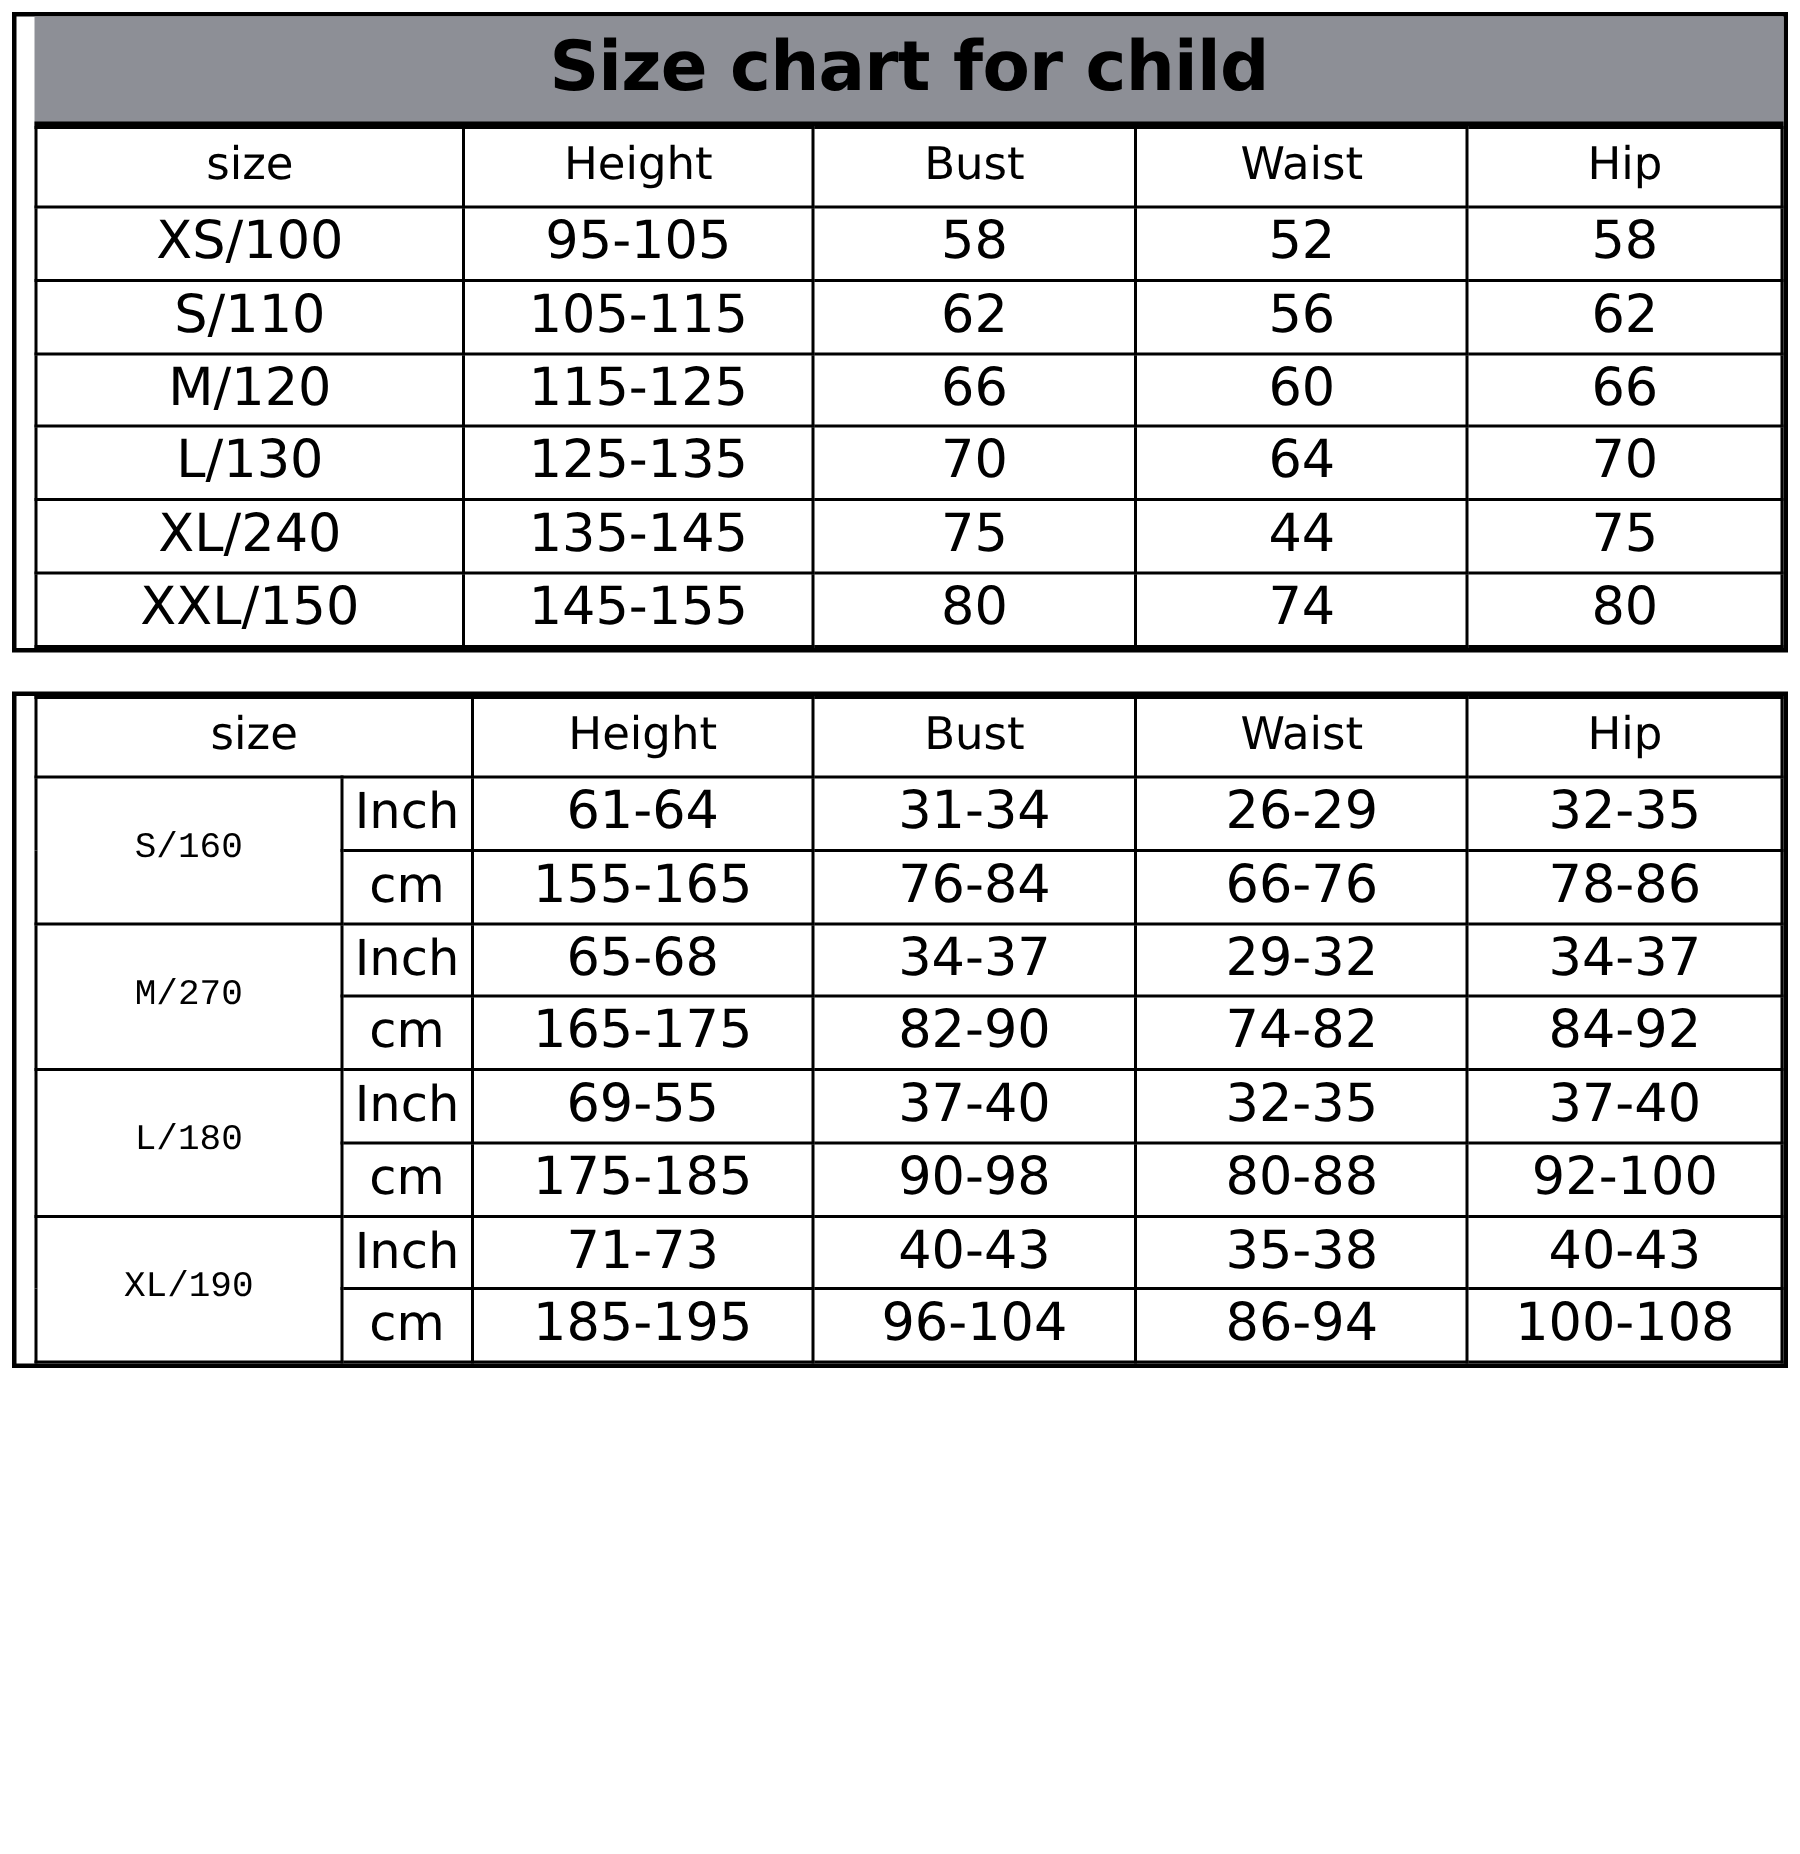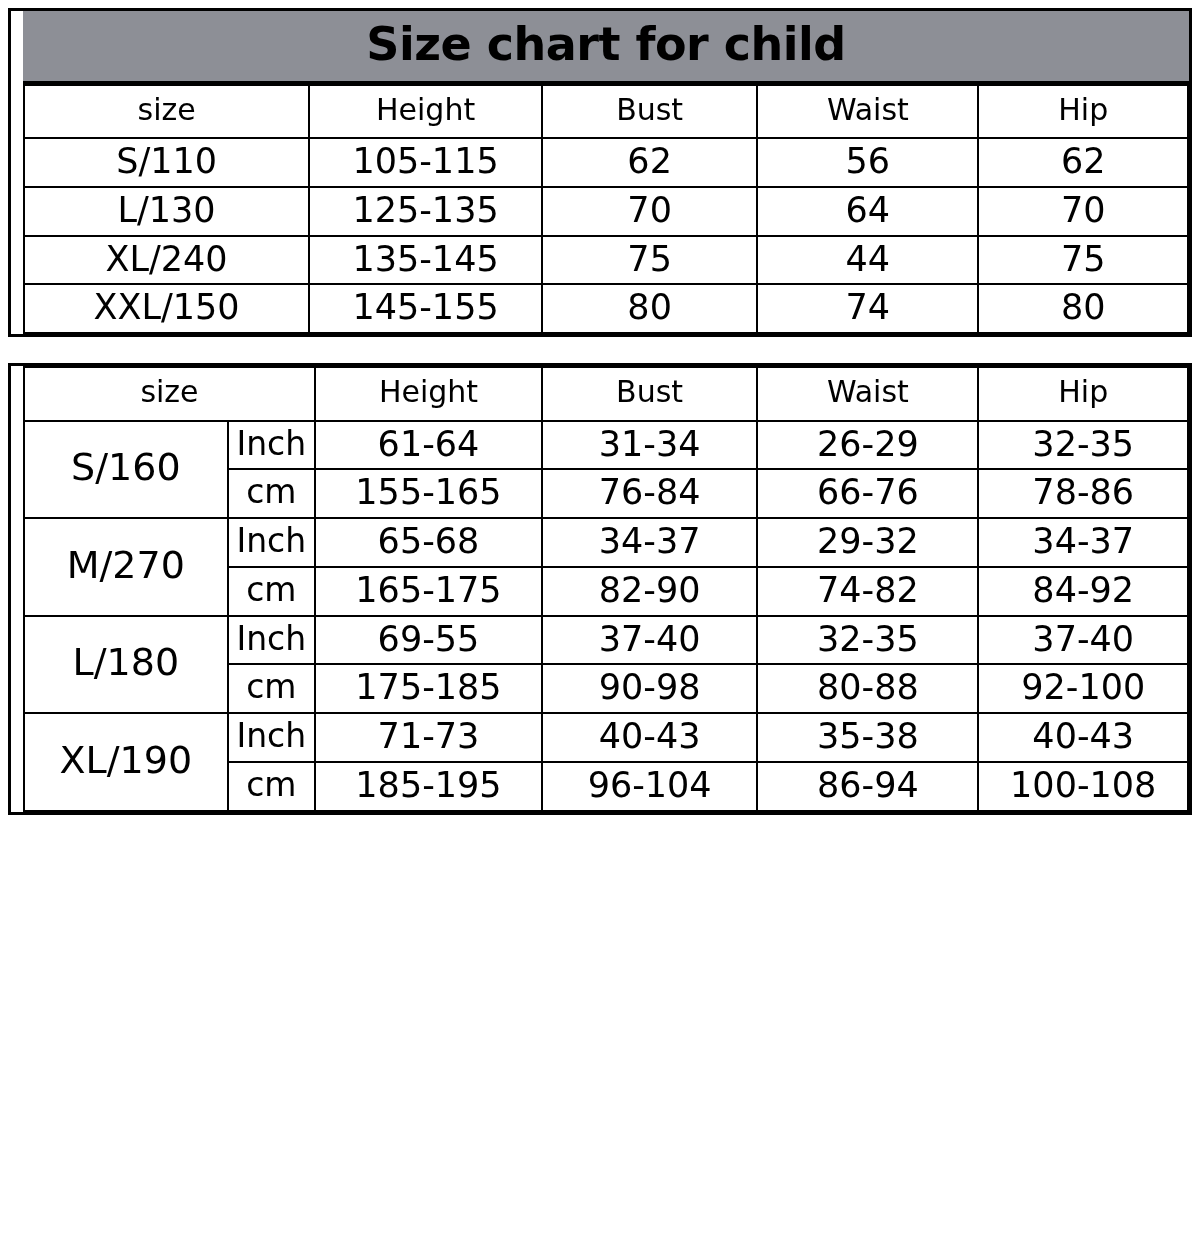--- a/index.html
+++ b/index.html
@@ -73,21 +73,22 @@
   .men-table col.m2 { width: 7.5%; }
   .men-table col.m3 { width: 19.5%; }
   .men-table col.m4 { width: 18.5%; }
   .men-table col.m5 { width: 19%; }
   .men-table col.m6 { width: 18%; }
 
   .men-table .unit-cell {
     font-size: 33px;
   }
   .men-table .size-cell {
-    font-size: 38px;
+    font-size: 24px;
+    font-family: Liberation Mono, monospace;
   }
 </style>
 </head>
 <body>
 
 <div class="page">
 
   <div class="chart-block">
     <div class="chart-title">Size chart for child</div>
     <table class="size-table child-table">
@@ -102,25 +103,39 @@
         <tr>
           <th>size</th>
           <th>Height</th>
           <th>Bust</th>
           <th>Waist</th>
           <th>Hip</th>
         </tr>
       </thead>
       <tbody>
         <tr>
+          <td>XS/100</td>
+          <td>95-105</td>
+          <td>58</td>
+          <td>52</td>
+          <td>58</td>
+        </tr>
+        <tr>
           <td>S/110</td>
           <td>105-115</td>
           <td>62</td>
           <td>56</td>
           <td>62</td>
+        </tr>
+        <tr>
+          <td>M/120</td>
+          <td>115-125</td>
+          <td>66</td>
+          <td>60</td>
+          <td>66</td>
         </tr>
         <tr>
           <td>L/130</td>
           <td>125-135</td>
           <td>70</td>
           <td>64</td>
           <td>70</td>
         </tr>
         <tr>
           <td>XL/240</td>

